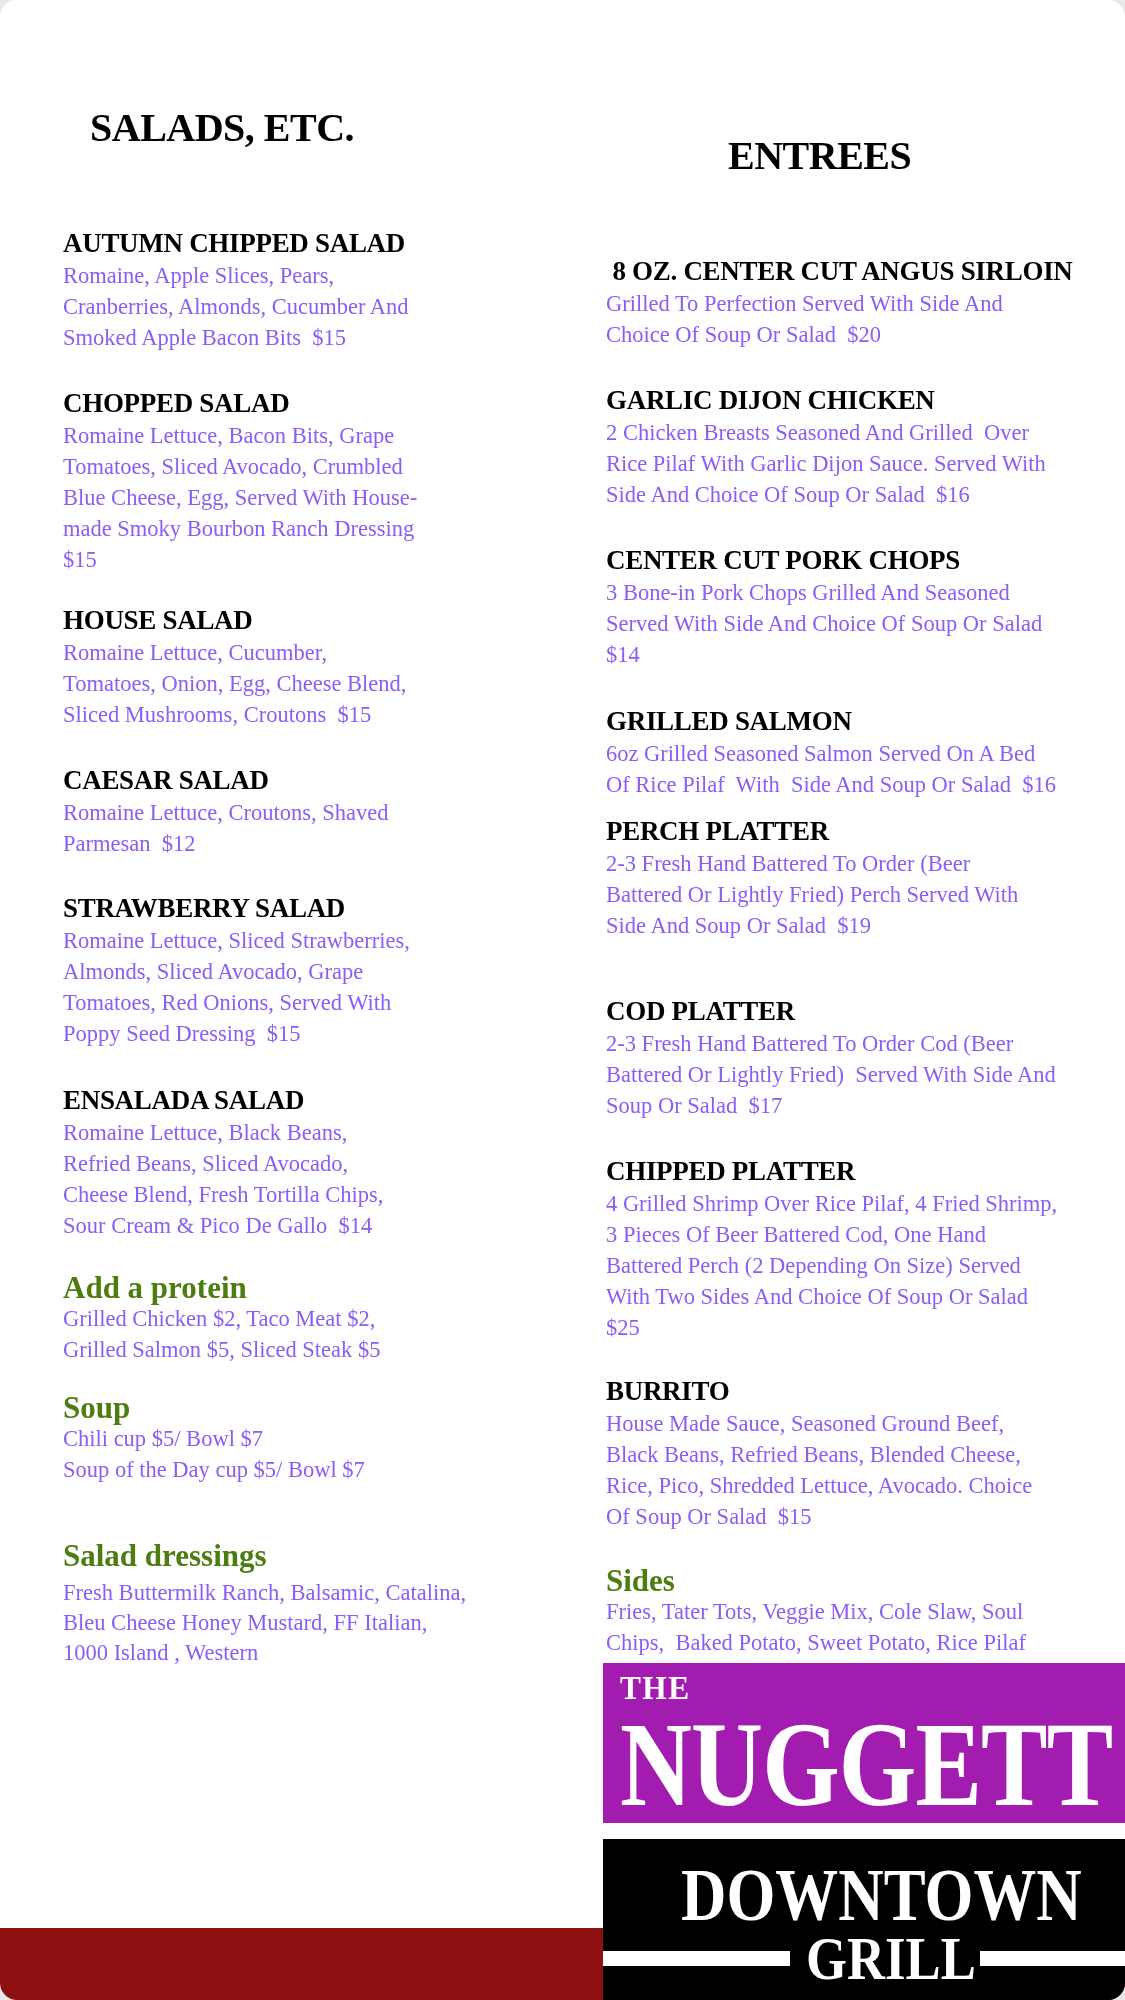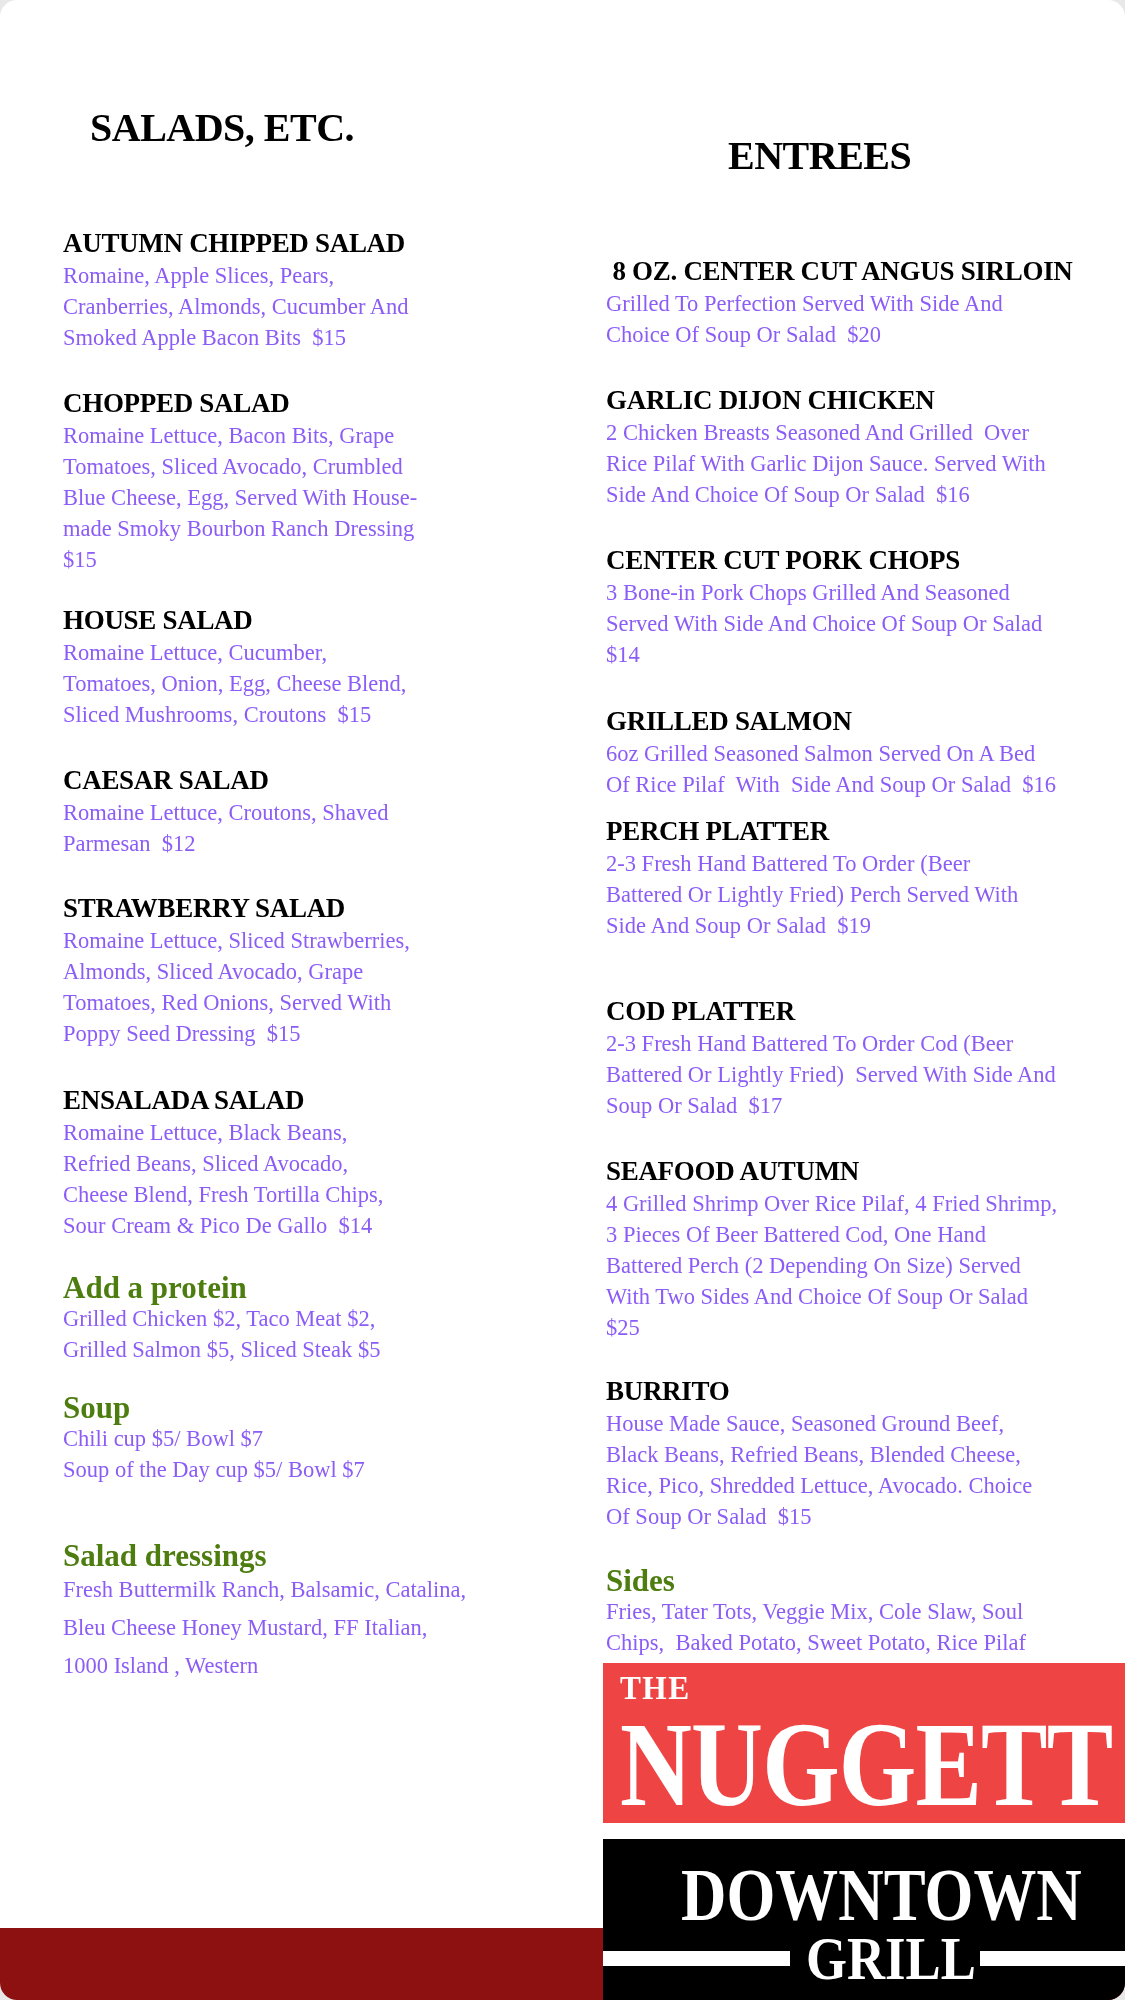--- a/index.html
+++ b/index.html
@@ -31,30 +31,30 @@
     letter-spacing:-0.3px; color:#000; white-space:pre-wrap;
   }
   .item-desc {
     font-size:22.5px; line-height:31px;
     color:#8b5cf6; white-space:pre-wrap;
   }
   .extra-name {
     font-weight:bold; font-size:31px; line-height:30px;
     color:#4d7c0f; white-space:pre-wrap;
   }
-  .dressings .item-desc { line-height:38px; }
+  .dressings .item-desc { line-height:30px; margin-top:7px; }
 
   
   .logo {
     position:absolute; left:603px; top:1663px;
     width:522px; height:337px;
   }
   .logo-block1 {
     position:absolute; left:0; right:0; top:0; height:160px;
-    background:#ef4444;
+    background:#a21caf;
   }
   .logo-block2 {
     position:absolute; left:0; right:0; top:176px; bottom:0;
     background:#000000;
   }
   .footer-strip {
     position:absolute; left:0; right:0; top:1928px; height:72px;
     background:#8E1111;
   }
   .logo-the {
@@ -185,21 +185,21 @@
 Battered Or Lightly Fried) Perch Served With
 Side And Soup Or Salad  $19</div>
     </div>
     <div class="item" style="top:966px">
       <div class="item-name">COD PLATTER</div>
       <div class="item-desc">2-3 Fresh Hand Battered To Order Cod (Beer
 Battered Or Lightly Fried)  Served With Side And
 Soup Or Salad  $17</div>
     </div>
     <div class="item" style="top:1126px">
-      <div class="item-name">SEAFOOD AUTUMN</div>
+      <div class="item-name">CHIPPED PLATTER</div>
       <div class="item-desc">4 Grilled Shrimp Over Rice Pilaf, 4 Fried Shrimp,
 3 Pieces Of Beer Battered Cod, One Hand
 Battered Perch (2 Depending On Size) Served
 With Two Sides And Choice Of Soup Or Salad
 $25</div>
     </div>
     <div class="item" style="top:1346px">
       <div class="item-name">BURRITO</div>
       <div class="item-desc">House Made Sauce, Seasoned Ground Beef,
 Black Beans, Refried Beans, Blended Cheese,

